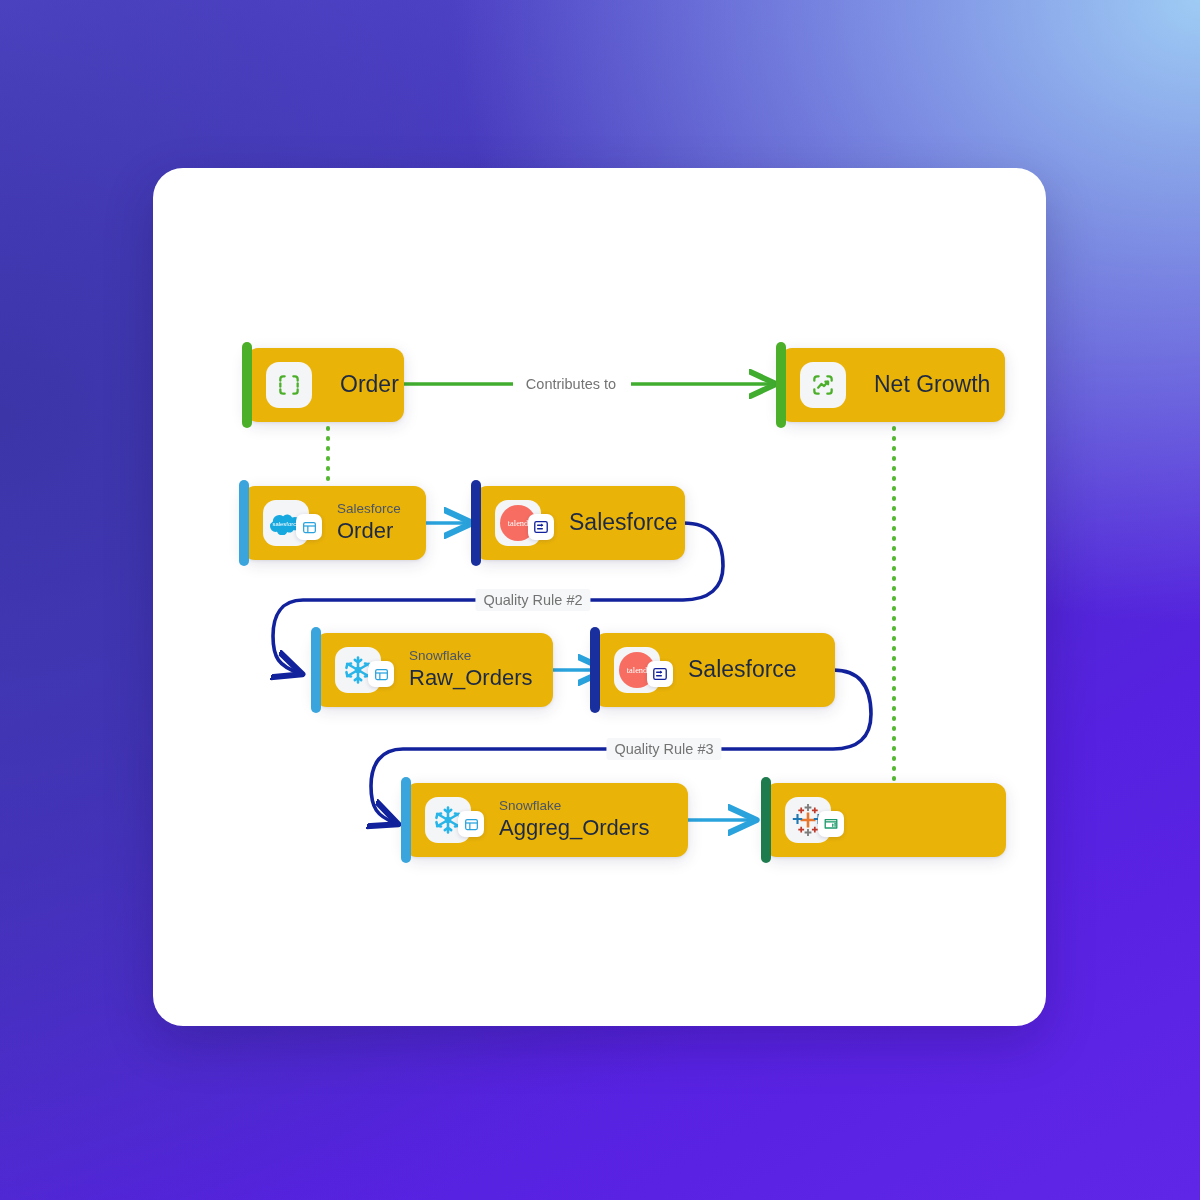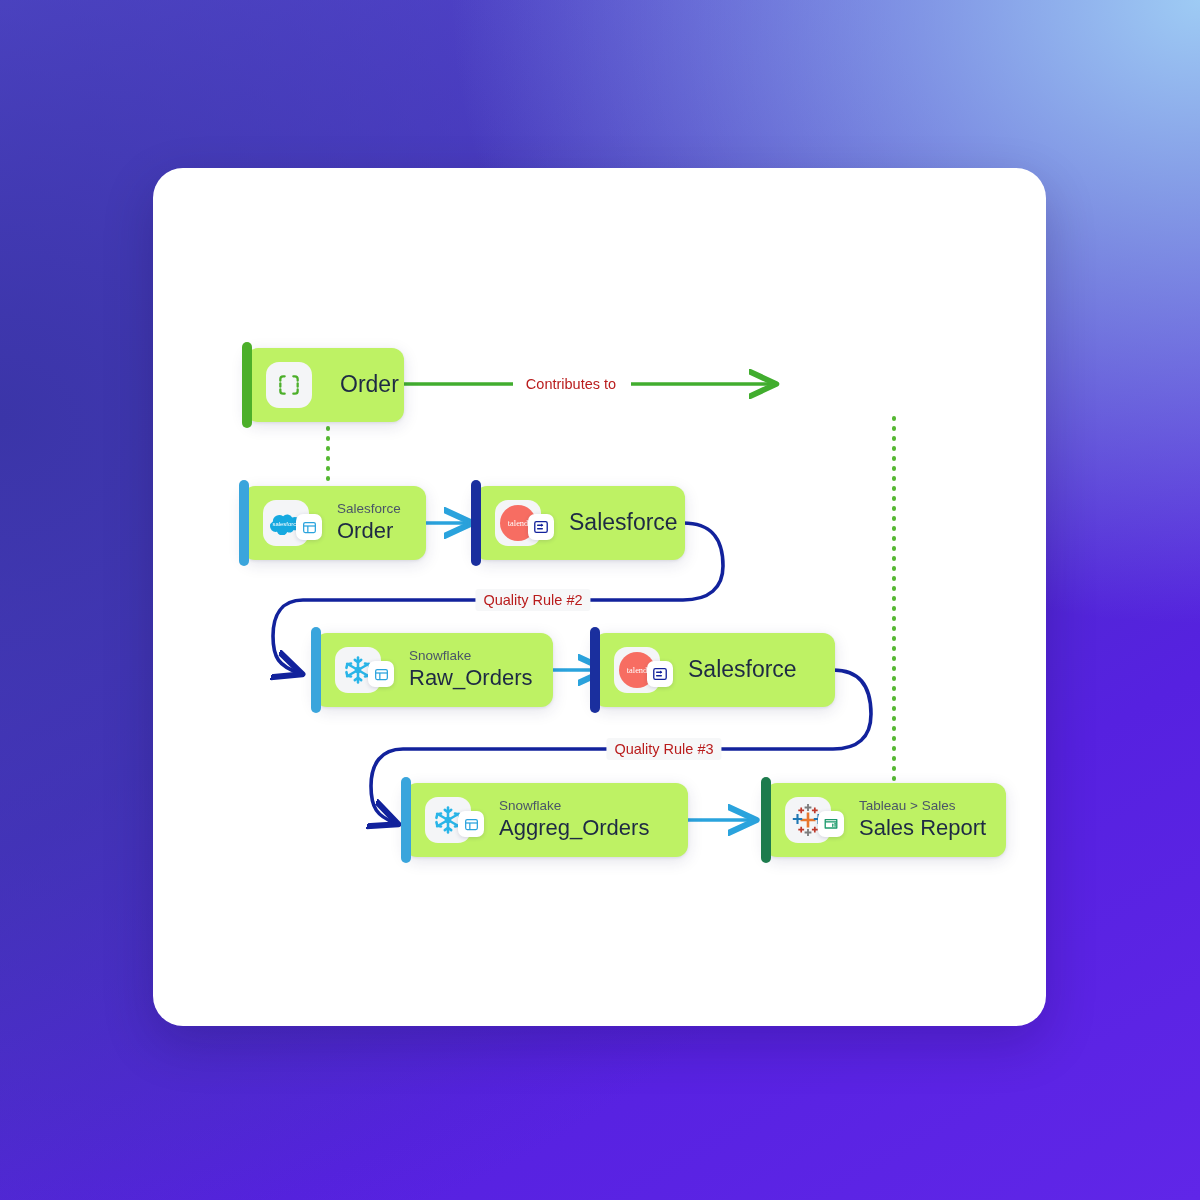--- a/index.html
+++ b/index.html
@@ -33,21 +33,21 @@
   }
 
   
   #edges { position: absolute; left: 0; top: 0; width: 893px; height: 858px; }
 
   
   .node {
     position: absolute;
     display: flex;
     align-items: center;
-    background: #bef264;
+    background: #eab308;
     border-radius: 12px;
     box-shadow: 0 4px 16px rgba(40,40,90,.13), 0 1px 3px rgba(40,40,90,.10);
     padding: 0;
     overflow: visible;
     justify-content: center;
   }
   .accent {
     width: 10px;
     align-self: stretch;
     border-radius: 6px;
@@ -94,21 +94,21 @@
     color: #1e2a44;
     line-height: 1.2;
     white-space: nowrap;
   }
   .title.solo { font-size: 23px; }
 
   
   .edge-label {
     position: absolute;
     background: #f6f7f8;
-    color: #b91c1c;
+    color: #737373;
     font-size: 14.5px;
     padding: 3px 8px;
     border-radius: 3px;
     white-space: nowrap;
     transform: translate(-50%, -50%);
   }
   .edge-label.plainbg { background: #ffffff; }
 </style>
 </head>
 <body>
@@ -161,20 +161,38 @@
             <path d="M4 10.5 V13.5"></path>
             <path d="M20 10.5 V13.5"></path>
           </svg>
         </div>
         <div class="labels">
           <div class="title solo">Order</div>
         </div>
       </div>
     </div>
 
+    <div class="node" style="left:627px; top:180px; width:225px; height:74px;">
+      <div class="accent" style="background:#4caf2a;"></div>
+      <div class="node-body">
+        <div class="icon-wrap">
+          <svg width="26" height="26" viewBox="0 0 24 24" fill="none" stroke="#4caf2a" stroke-width="2.1" stroke-linecap="round" stroke-linejoin="round">
+            <path d="M8 4 H6.5 A2.5 2.5 0 0 0 4 6.5 V8"></path>
+            <path d="M16 4 H17.5 A2.5 2.5 0 0 1 20 6.5 V8"></path>
+            <path d="M8 20 H6.5 A2.5 2.5 0 0 1 4 17.5 V16"></path>
+            <path d="M16 20 H17.5 A2.5 2.5 0 0 0 20 17.5 V16"></path>
+            <path d="M7.5 14.5 L10.5 11 L13 13 L16.5 9"></path>
+            <path d="M14.2 9 H16.7 V11.4"></path>
+          </svg>
+        </div>
+        <div class="labels">
+          <div class="title solo">Net Growth</div>
+        </div>
+      </div>
+    </div>
 
     <div class="node" style="left:90px; top:318px; width:183px; height:74px;">
       <div class="accent" style="background:#3aa5dc;"></div>
       <div class="node-body">
         <div class="icon-wrap">
           <svg width="32" height="24" viewBox="0 0 40 28">
             <path fill="#15a9e0" d="M16.4 5.6a7 7 0 0 1 11.3 1.5 8.6 8.6 0 0 1 3.4-.7c4.6 0 8.3 3.8 8.3 8.4s-3.7 8.3-8.3 8.3c-.6 0-1.1 0-1.6-.2a6 6 0 0 1-7.9 2.5 6.9 6.9 0 0 1-12.8-.4c-.6.1-1.2.2-1.8.2A7 7 0 0 1 0 18.2a7 7 0 0 1 3.6-6.1A8 8 0 0 1 16.4 5.6z"></path>
             <text x="20" y="18" font-family="'Liberation Sans',sans-serif" font-size="7.4" fill="#ffffff" text-anchor="middle">salesforce</text>
           </svg>
           <div class="badge">
@@ -328,24 +346,20 @@
           </svg>
           <div class="badge">
             <svg width="16" height="16" viewBox="0 0 18 18" fill="none" stroke="#1d9a6c" stroke-width="1.5">
               <path d="M2.5 4 H15.5 V13.5 H2.5 Z" stroke-linejoin="round"></path>
               <path d="M2.5 6.6 H15.5"></path>
               <path d="M11 11.6 V9.2" stroke-linecap="round"></path>
               <path d="M13.6 11.6 V8.2" stroke-linecap="round"></path>
             </svg>
           </div>
         </div>
-        <div class="labels">
-          <div class="sub">Tableau &gt; Sales</div>
-          <div class="title">Sales Report</div>
-        </div>
       </div>
     </div>
 
     <div class="edge-label plainbg" style="left:418px; top:216px;">Contributes to</div>
 
     <div class="edge-label" style="left:363px; top:432px;margin-left:17px;">Quality Rule #2</div>
 
     <div class="edge-label" style="left:511px; top:581px;">Quality Rule #3</div>
 
   </div>

